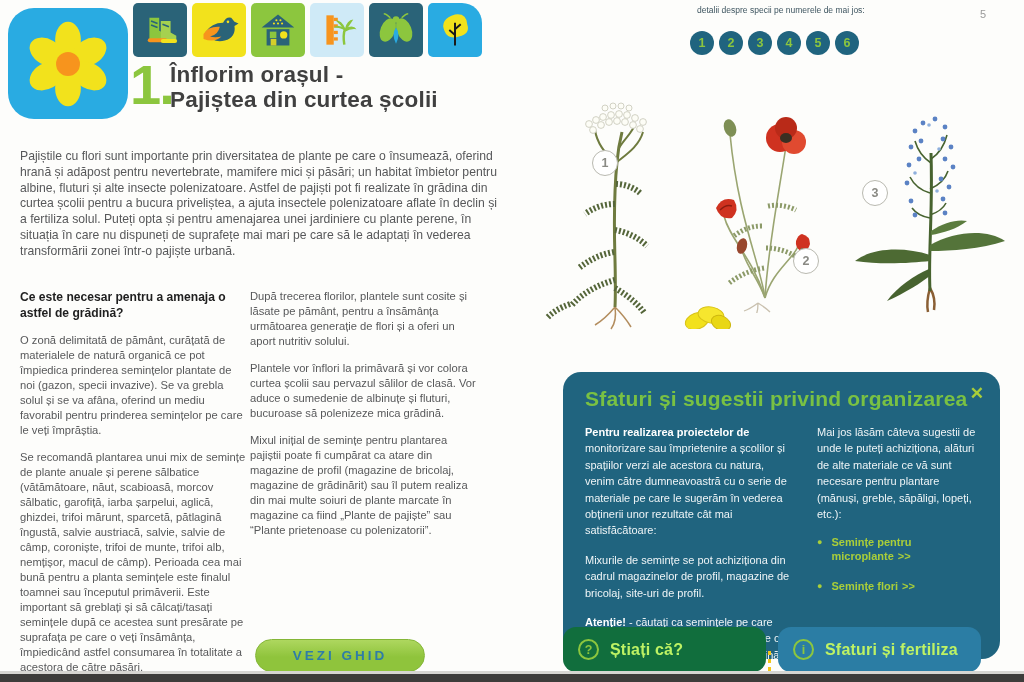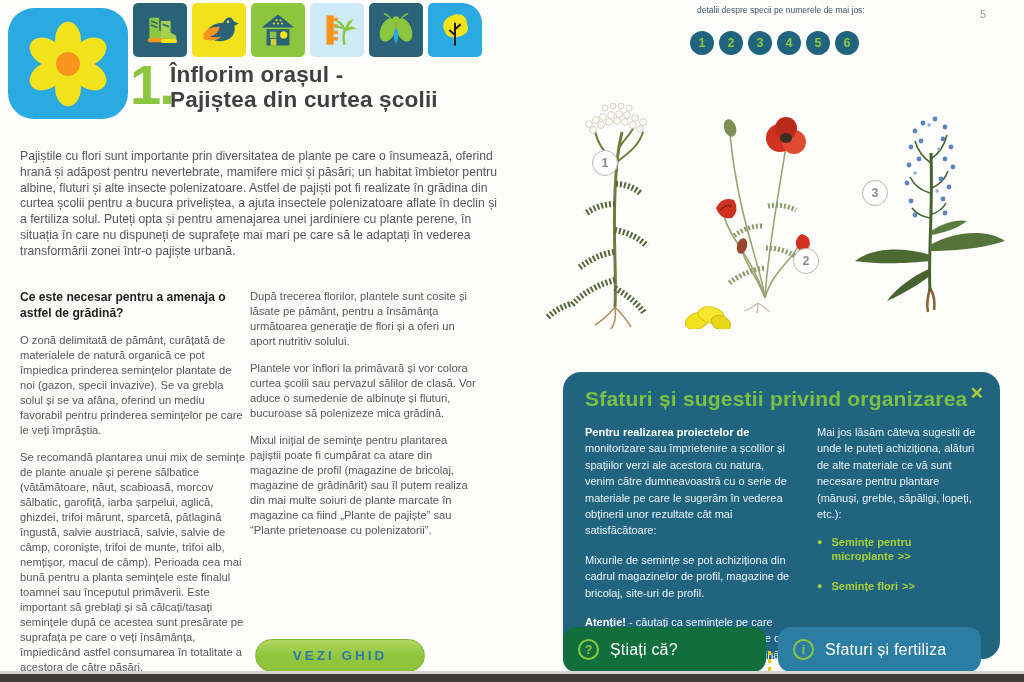--- a/index.html
+++ b/index.html
@@ -64,21 +64,21 @@
   .panel-tail{left:862px;top:612px;width:0;height:0;border-left:18px solid transparent;
     border-right:18px solid transparent;border-top:21px solid #20647f;}
 
   
   .foot-btn{height:45px;border-radius:13px;display:flex;align-items:center;padding-left:15px;gap:11px;
     box-sizing:border-box;cursor:pointer;}
   .foot-green{left:563px;top:627px;width:203px;background:#116e3d;}
   .foot-blue{left:778px;top:627px;width:203px;background:#2b7da4;}
   .circ-icon{width:21px;height:21px;border-radius:50%;border:2.5px solid #8cc63e;box-sizing:border-box;
     color:#8cc63e;font-size:12.5px;font-weight:800;display:flex;align-items:center;justify-content:center;font-style:normal;}
-  .foot-label{color:#ffffff;font-size:16px;font-weight:400;letter-spacing:0.2px;text-align:center;}
+  .foot-label{color:#bef264;font-size:16px;font-weight:700;letter-spacing:0.2px;text-align:center;}
 
   
   .edge-line{left:0;top:671px;width:1024px;height:3px;background:#d6d5d1;}
   .edge-bar{left:0;top:674px;width:1024px;height:8px;background:#3d3c3a;}
   .yellow-dashes{left:768px;top:651px;width:3px;height:21px;
     background:repeating-linear-gradient(180deg,#f2c718 0 4px,transparent 4px 8px);}
 </style>
 </head>
 <body>
 

